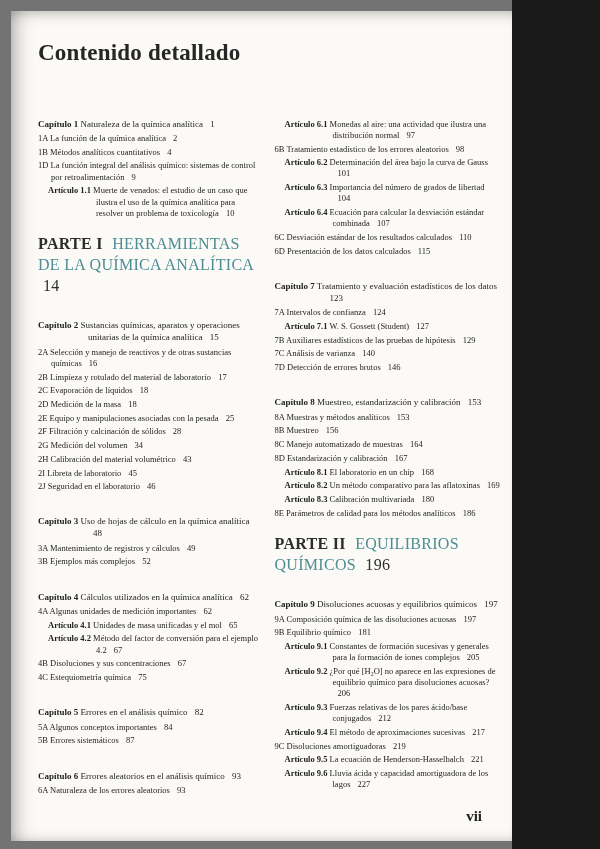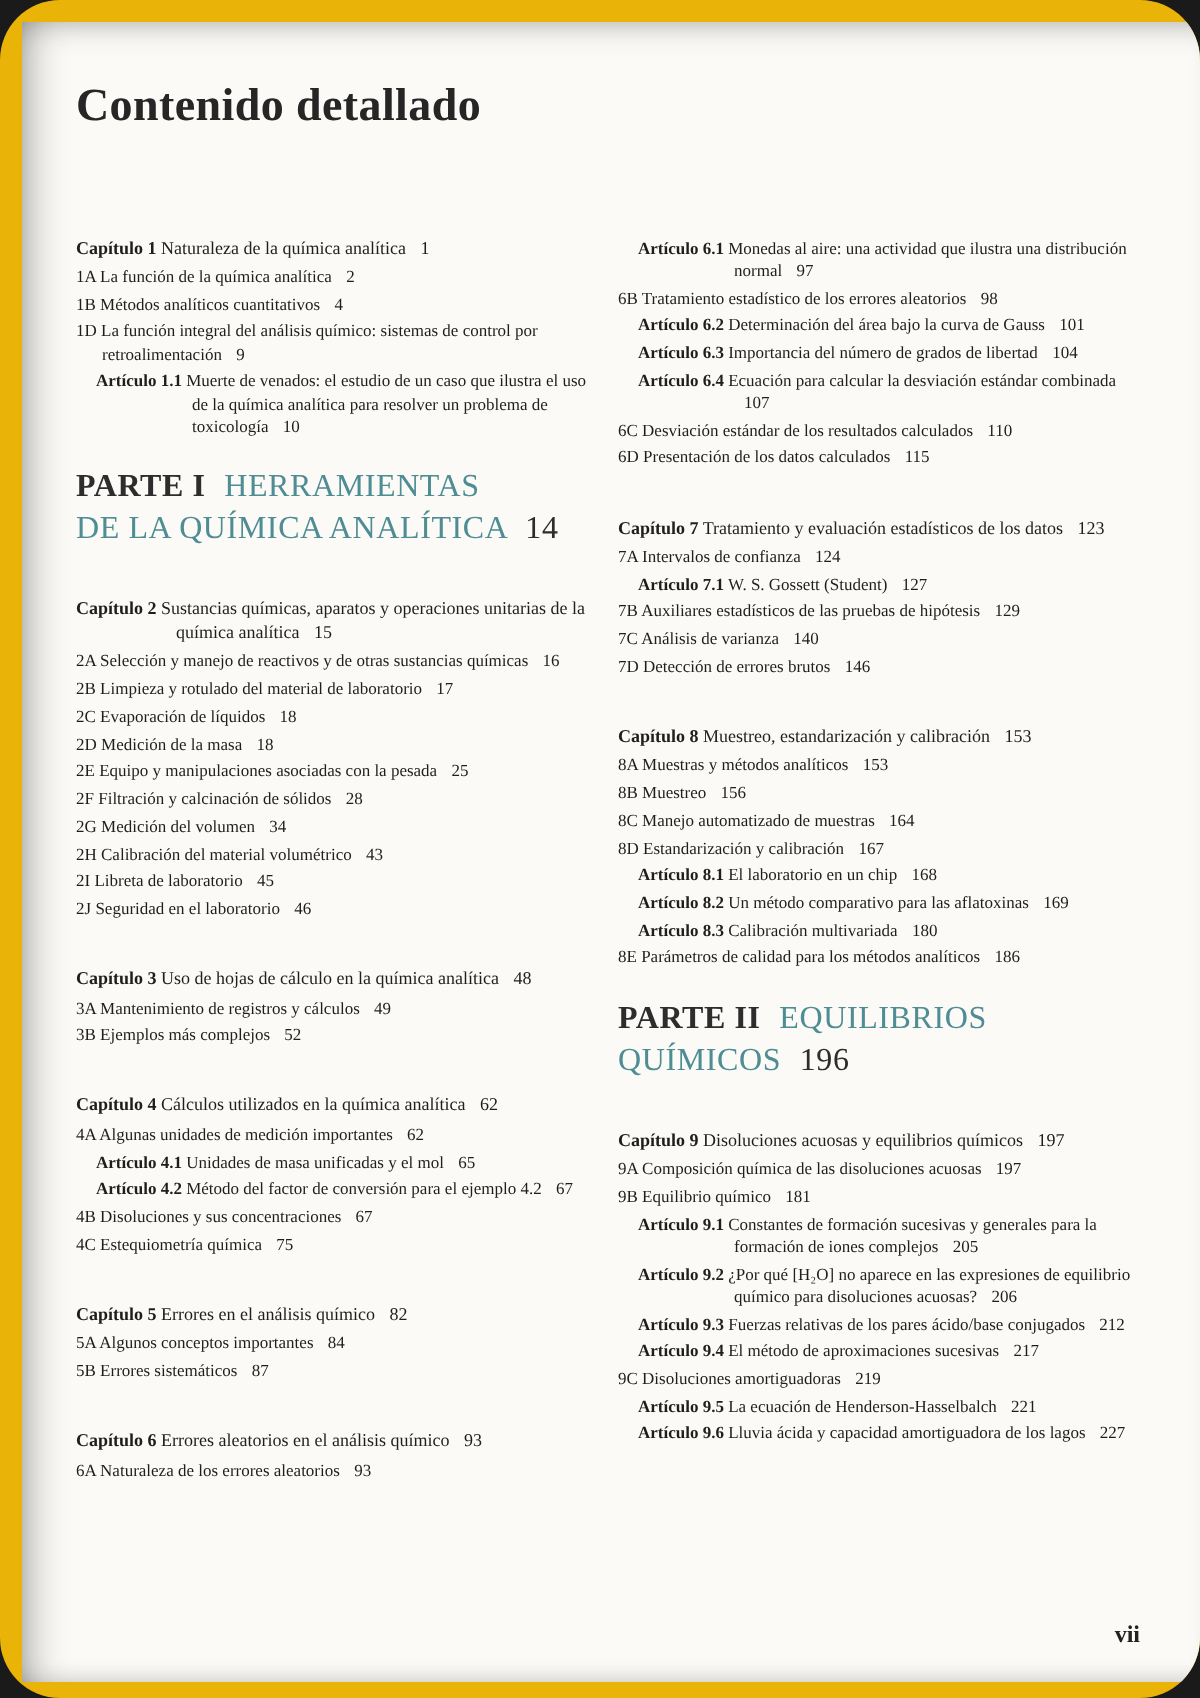--- a/index.html
+++ b/index.html
@@ -1,23 +1,22 @@
 <!DOCTYPE html>
 <html style="--accent: #4d8d93;"><head>
 <meta charset="utf-8">
 <style>
   html, body { margin: 0; padding: 0; background: #1a1a1a; }
   .scan {
     position: relative;
-    width: 600px;
+    width: 512px;
     height: 849px;
-    background: #eab308;
+    background: #737373;
     overflow: hidden;
     font-family: "Liberation Serif", "DejaVu Serif", serif;
-    border-radius: 30px;
   }
   .page {
     position: absolute;
     left: 11px; top: 11px; right: 0; bottom: 8px;
     background: #fbfaf6;
     box-shadow: inset 16px 0 22px -16px rgba(0,0,0,0.45),
                 inset 0 12px 16px -12px rgba(0,0,0,0.30),
                 inset 0 -10px 14px -12px rgba(0,0,0,0.25);
   }
   .content {
@@ -70,21 +69,21 @@
     white-space: pre-line;
   }
   .part .label { font-weight: bold; color: #2d2d2d; margin-right: 5px; }
   .part .title { color: var(--accent, #4d8d93); }
   .part .page-num { color: #2d2d2d; }
   .column > .entry:first-child { margin-top: 0; }
   .folio {
     position: absolute;
     right: 30px;
     bottom: 16px;
-    font-size: 12px;
+    font-size: 15px;
     font-weight: bold;
     color: #222;
   }
 </style>
 </head>
 <body>
 
 <div class="scan">
   <div class="page">
     <div class="content">

